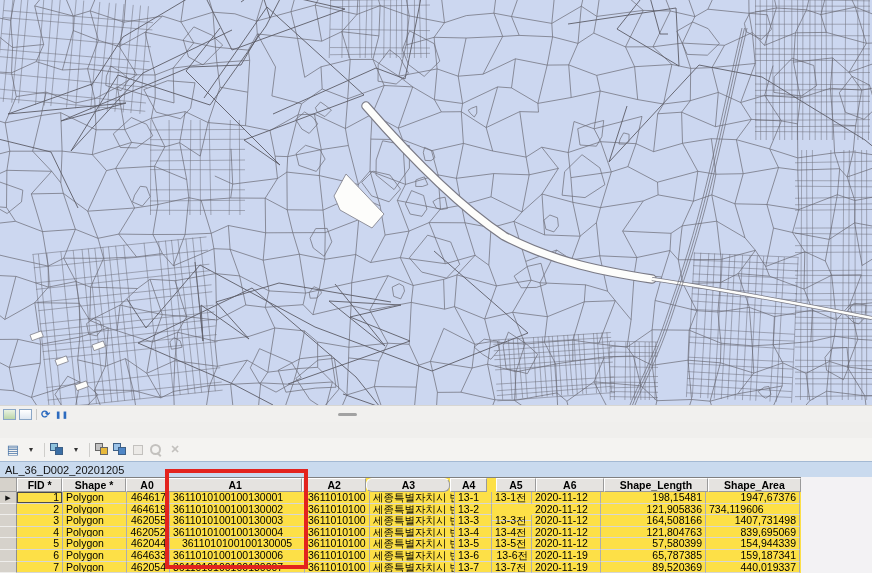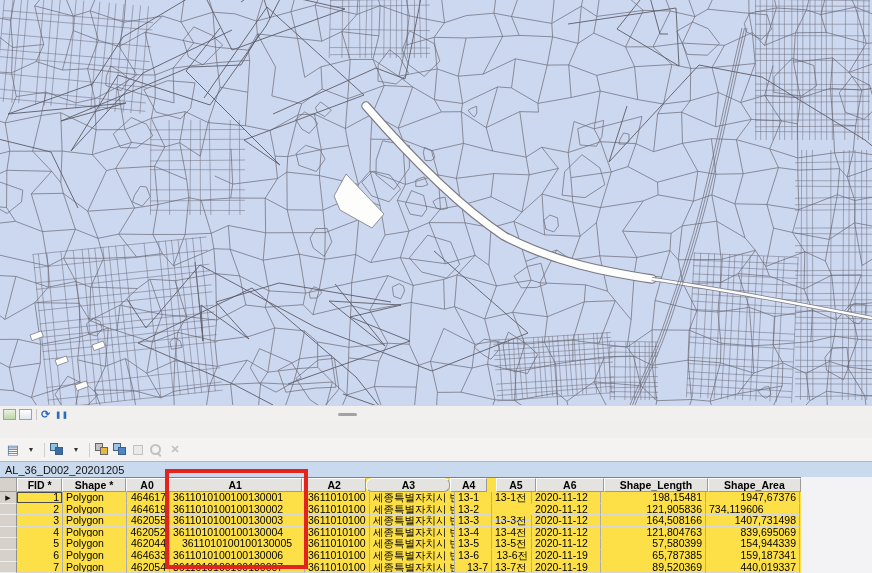--- a/index.html
+++ b/index.html
@@ -610,21 +610,21 @@
         <div class="dc" style="width: 94px; text-align: right;">159,187341</div>
       </div>
       <div class="dr">
         <div class="rsel"></div>
         <div class="dc" style="width: 46px; text-align: right;">7</div>
         <div class="dc" style="width: 64px; text-align: left;">Polygon</div>
         <div class="dc" style="width: 43px; text-align: right;">462054</div>
         <div class="dc" style="width: 135px; text-align: left;">3611010100100130007</div>
         <div class="dc" style="width: 65px; text-align: left;">3611010100</div>
         <div class="dc" style="width: 85px; text-align: left;">세종특별자치시 반</div>
-        <div class="dc" style="width: 37px; text-align: right;">13-7</div>
+        <div class="dc" style="width: 37px; text-align: left;">13-7</div>
         <div class="dc" style="width: 40px; text-align: left;">13-7전</div>
         <div class="dc" style="width: 69px; text-align: left;">2020-11-19</div>
         <div class="dc" style="width: 105px; text-align: right;">89,520369</div>
         <div class="dc" style="width: 94px; text-align: right;">440,019337</div>
       </div>
     </div>
   <div id="grid-filler"></div>
 
 </div>
 

